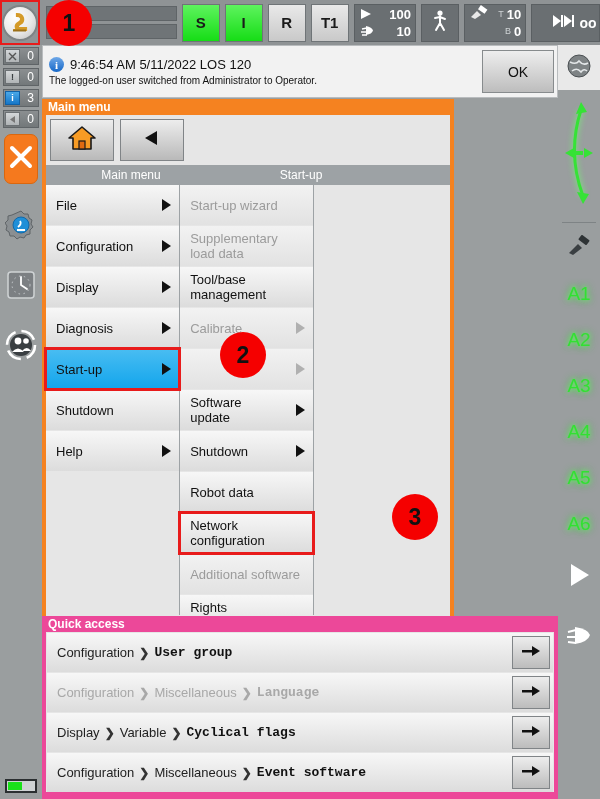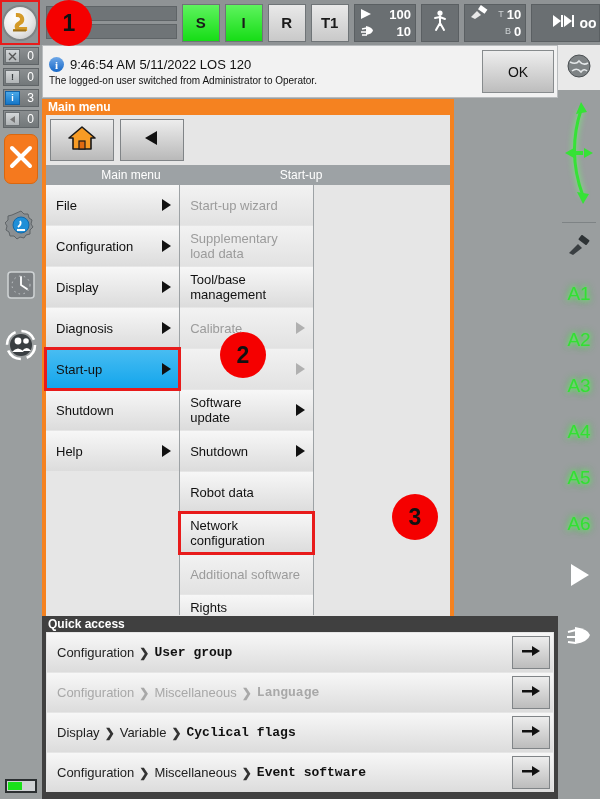--- a/index.html
+++ b/index.html
@@ -165,21 +165,21 @@
   .arrow-r {
     width: 0; height: 0; border-left: 9px solid #111;
     border-top: 6px solid transparent; border-bottom: 6px solid transparent;
   }
   .arrow-r.dim { border-left-color: #b0b0b0; }
   .hl-red { outline: 3px solid #e81b1b; outline-offset: -1px; z-index: 3; }
 
   
   .quickpanel {
     position: absolute; left: 42px; top: 616px; width: 516px; height: 183px;
-    background: #404040;
+    background: #ec4899;
   }
   .qa-body { margin: 0 4px; background: #e6e6e6; height: 160px; padding: 1px; }
   .qa-item {
     height: 39px; margin-bottom: 1px;
     background: linear-gradient(#f7f7f7, #dcdcdc);
     display: flex; align-items: center; justify-content: space-between;
     padding-left: 10px; font-size: 13px; color: #111;
   }
   .qa-item.disabled .bc-part, .qa-item.disabled .bc-sep, .qa-item.disabled .bc-last { color: #a8a8a8; }
   .bc { display: flex; align-items: center; gap: 5px; }

